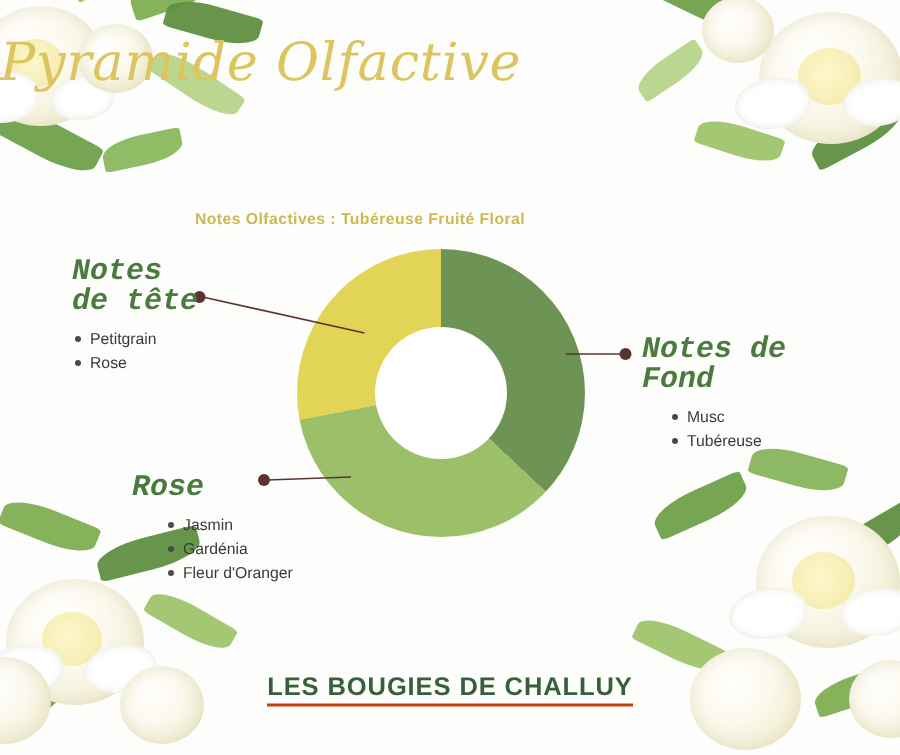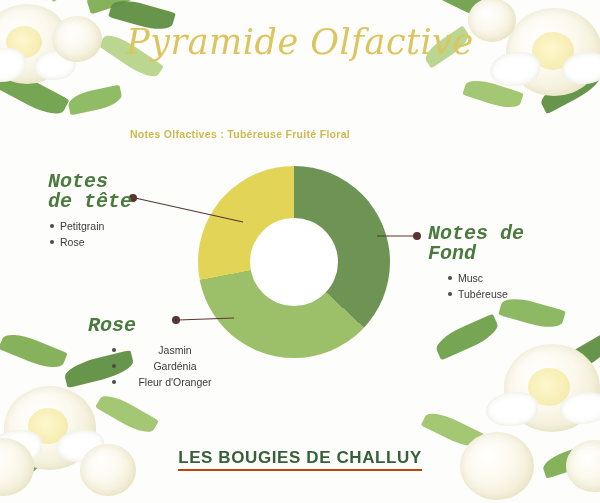--- a/index.html
+++ b/index.html
@@ -49,42 +49,41 @@
     background: #ffffff;
     box-shadow: inset 0 0 6px rgba(190,190,160,0.4);
   }
 
   
   .title-main {
     position: absolute;
     left: 0;
     top: 22px;
     width: 600px;
-    text-align: center;
     font-family: "DejaVu Serif", serif;
     font-style: italic;
     font-size: 35px;
     color: #dcc55f;
     letter-spacing: 0.5px;
   }
   .title-sub {
     position: absolute;
     left: 0;
     top: 80px;
     width: 600px;
     text-align: center;
     font-family: "Liberation Sans", sans-serif;
     font-size: 25px;
     letter-spacing: 2.5px;
     color: #5f7f48;
   }
   .title-notes {
     position: absolute;
     left: 0;
-    top: 128px;
+    top: 140px;
     width: 480px;
     text-align: center;
     font-size: 10.5px;
     font-weight: bold;
     letter-spacing: 0.3px;
     color: #cdb94f;
   }
   .footer {
     position: absolute;
     left: 0;
@@ -252,21 +251,21 @@
       <li>Petitgrain</li>
       <li>Rose</li>
     </ul>
   </div>
 
   <div id="grp-coeur">
     <div class="grp-title">
       <br>
       <span>Rose</span>
     </div>
-    <ul class="grp-list" style="margin-left:22px;text-align:center;">
+    <ul class="grp-list" style="margin-left:22px;">
       <li>Jasmin</li>
       <li>Gardénia</li>
       <li>Fleur d'Oranger</li>
     </ul>
   </div>
 
   <div id="grp-fond">
     <div class="grp-title">
       <span>Notes de Fond</span>
     </div>

